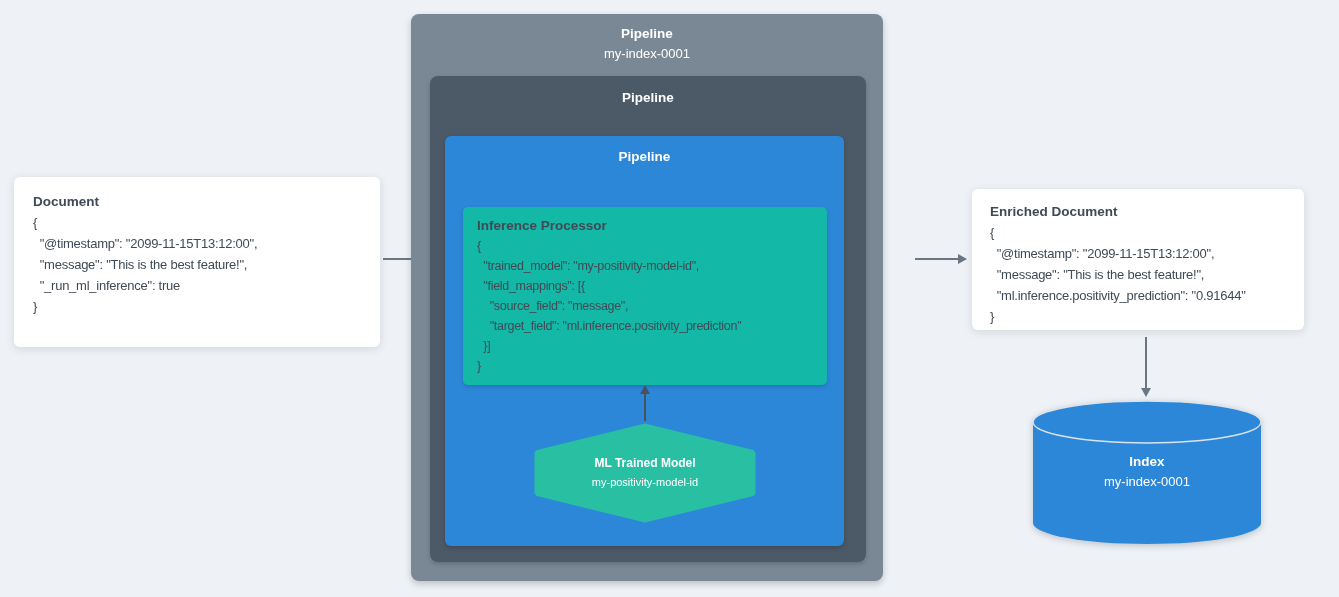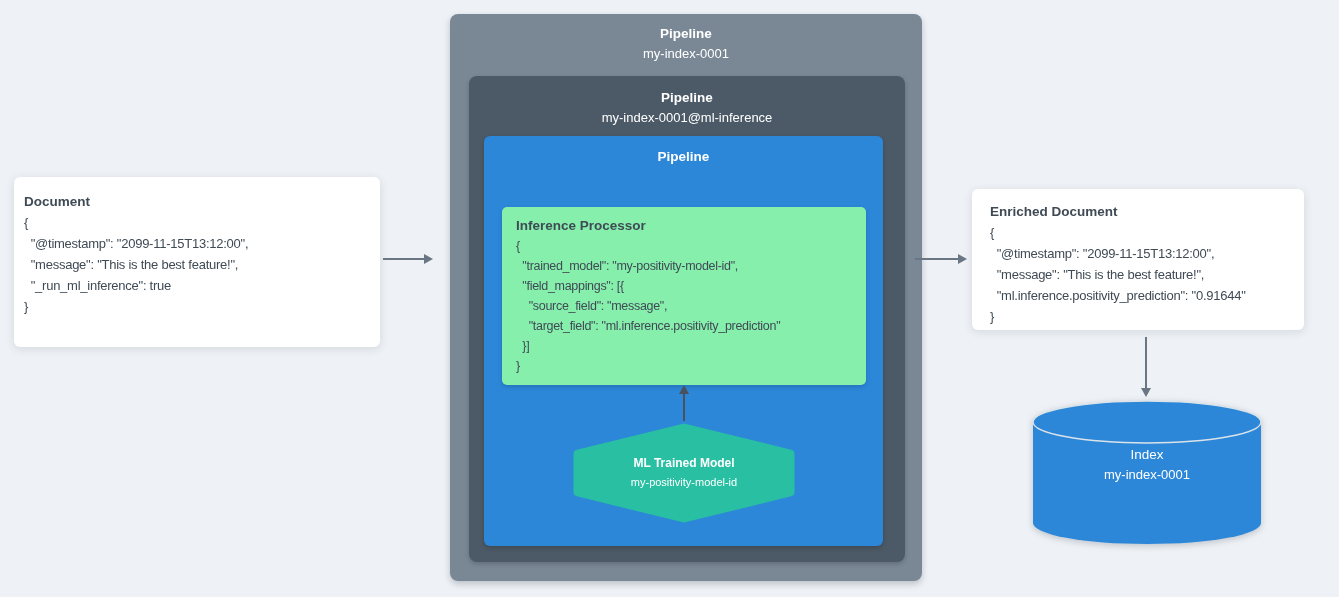--- a/index.html
+++ b/index.html
@@ -7,32 +7,32 @@
 
   
   .card{position:absolute;background:#ffffff;border-radius:6px;box-shadow:0 2px 8px rgba(50,70,90,.14);
         color:#3f4a55;box-sizing:border-box;}
   .card-title{font-weight:bold;font-size:13.5px;line-height:21px;}
   .json-lines{font-size:13px;line-height:21px;letter-spacing:-0.25px;white-space:pre;}
   .json-lines div{height:21px;}
 
   
   .box{position:absolute;box-sizing:border-box;}
-  .outer-box{left:450px;top:14px;width:472px;height:567px;background:#7a8896;border-radius:8px;
+  .outer-box{left:411px;top:14px;width:472px;height:567px;background:#7a8896;border-radius:8px;
              box-shadow:0 3px 6px rgba(40,55,70,.25);}
   .inner-box{left:19px;top:62px;width:436px;height:486px;background:#4c5a67;border-radius:8px;
              box-shadow:0 2px 5px rgba(0,0,0,.2);}
   .blue-box{left:15px;top:60px;width:399px;height:410px;background:#2c87d8;border-radius:6px;
             box-shadow:0 2px 5px rgba(0,0,0,.2);}
   .box-header{padding-top:10px;text-align:center;color:#ffffff;}
   .box-header .t{font-weight:bold;font-size:13.5px;line-height:20px;}
   .box-header .n{font-size:13px;line-height:19px;}
 
   
-  .code-box{position:absolute;left:18px;top:71px;width:364px;height:178px;background:#86efac;
+  .code-box{position:absolute;left:18px;top:71px;width:364px;height:178px;background:#14b8a6;
             border-radius:5px;box-shadow:0 2px 4px rgba(0,30,60,.18);color:#3f4a55;
             box-sizing:border-box;padding:9px 14px;}
   .code-box .card-title{font-size:13.5px;line-height:20px;}
   .code-lines{font-size:12.5px;line-height:20px;letter-spacing:-0.3px;white-space:pre;}
   .code-lines div{height:20px;}
 
   
   .h-arrow{position:absolute;height:2px;background:#6a7683;}
   .h-arrow::after{content:'';position:absolute;right:-8px;top:-4px;width:0;height:0;
                   border-left:9px solid #6a7683;border-top:5px solid transparent;border-bottom:5px solid transparent;}
@@ -48,45 +48,44 @@
   .hex-wrap svg{position:absolute;left:0;top:0;}
   .hex-label{position:absolute;left:0;top:0;width:100%;height:100%;display:flex;flex-direction:column;
              justify-content:center;align-items:center;color:#fff;}
   .hex-label .t{font-weight:bold;font-size:12px;line-height:19px;}
   .hex-label .n{font-size:11px;line-height:19px;}
 
   
   .cyl-wrap{position:absolute;left:1032px;top:399px;width:230px;height:148px;}
   .cyl-wrap svg{position:absolute;left:0;top:0;filter:drop-shadow(0 2px 3px rgba(40,60,80,.25));}
   .cyl-label{position:absolute;left:0;top:46px;width:100%;text-align:center;color:#fff;}
-  .cyl-label .t{font-weight:normal;font-size:13.5px;line-height:20px;}
+  .cyl-label .t{font-weight:bold;font-size:13.5px;line-height:20px;margin-top:7px;}
   .cyl-label .n{font-size:13px;line-height:19px;}
 </style>
 </head>
 <body>
 
 <div id="canvas">
 
-  <div class="card" style="left:14px;top:177px;width:366px;height:170px;padding:14px 10px;">
+  <div class="card" style="left:14px;top:177px;width:366px;height:170px;padding:14px 19px;">
     <div class="card-title">Document</div>
     <div class="json-lines"><div>{</div><div>  "@timestamp": "2099-11-15T13:12:00",</div><div>  "message": "This is the best feature!",</div><div>  "_run_ml_inference": true</div><div>}</div></div>
   </div>
 
   <div class="h-arrow" style="left:383px;top:258px;width:42px;"></div>
 
   <div class="box outer-box">
     <div class="box-header">
       <div class="t">Pipeline</div>
       <div class="n">my-index-0001</div>
     </div>
 
     <div class="box inner-box">
       <div class="box-header" style="padding-top:12px;">
         <div class="t">Pipeline</div>
-        <div class="n">my-index-0001@ml-inference</div>
       </div>
 
       <div class="box blue-box">
         <div class="box-header" style="padding-top:11px;">
           <div class="t">Pipeline</div>
         </div>
 
         <div class="code-box">
           <div class="card-title">Inference Processor</div>
           <div class="code-lines"><div>{</div><div>  "trained_model": "my-positivity-model-id",</div><div>  "field_mappings": [{</div><div>    "source_field": "message",</div><div>    "target_field": "ml.inference.positivity_prediction"</div><div>  }]</div><div>}</div></div>

